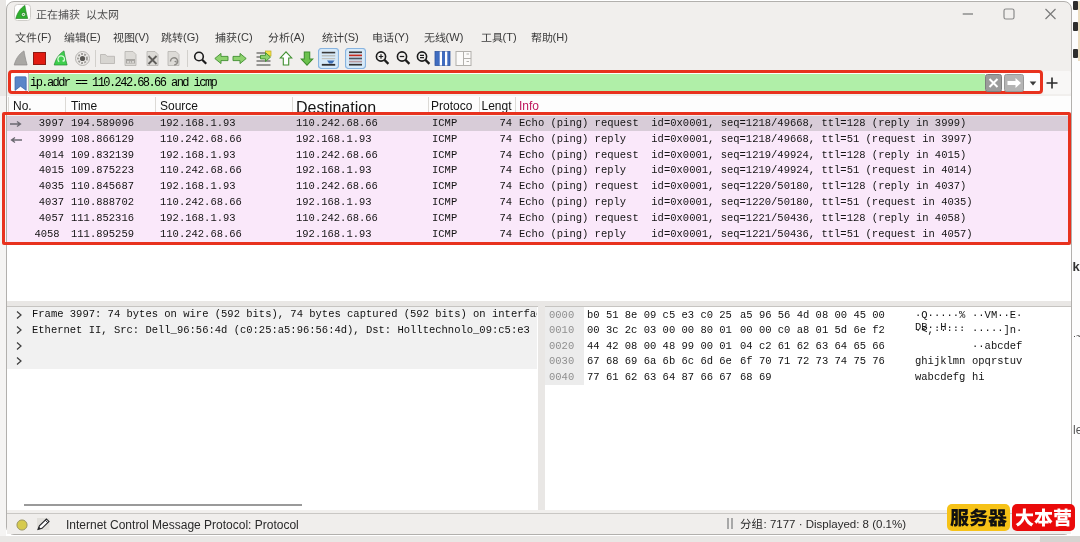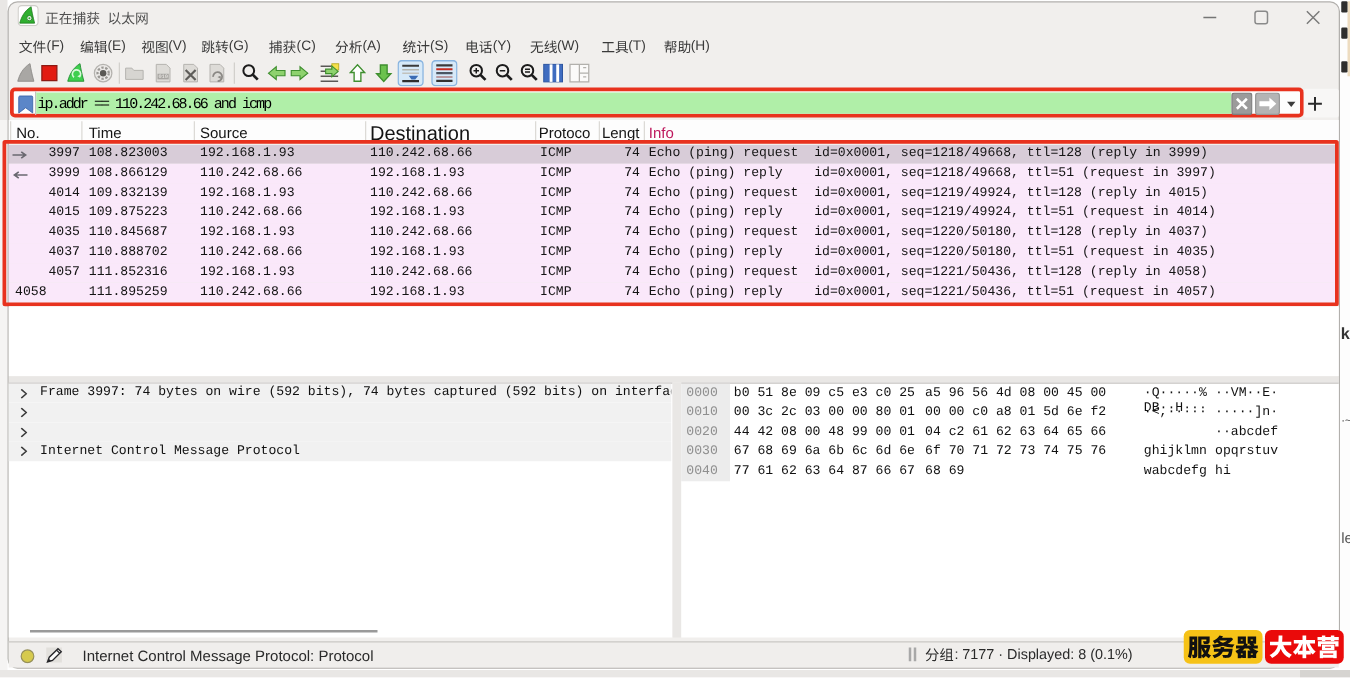--- a/index.html
+++ b/index.html
@@ -231,21 +231,21 @@
 <div class="abs" style="left:515px;top:97px;width:1px;height:16px;background:#dcdad6"></div>
 <div class="abs" style="left:13px;top:98.5px;font-size:12px;color:#141414">No.</div>
 <div class="abs" style="left:71px;top:98.5px;font-size:12px;color:#141414">Time</div>
 <div class="abs" style="left:160px;top:98.5px;font-size:12px;color:#141414">Source</div>
 <div class="abs" style="left:296px;top:98.5px;font-size:16px;color:#141414">Destination</div>
 <div class="abs" style="left:431px;top:98.5px;font-size:12px;color:#141414">Protoco</div>
 <div class="abs" style="left:481.5px;top:98.5px;font-size:12px;color:#141414">Lengt</div>
 <div class="abs" style="left:519px;top:98.5px;font-size:12px;color:#be185d">Info</div>
 <div class="abs" style="left:6.5px;top:115.5px;width:1063.5px;height:15.85px;background:#d8ccd8"></div>
 <div class="abs mono" style="left:20px;top:116.925px;width:44px;text-align:right;color:#141414">3997</div>
-<div class="abs mono" style="left:71px;top:116.925px;color:#141414">108.823003</div>
+<div class="abs mono" style="left:71px;top:116.925px;color:#141414">194.589096</div>
 <div class="abs mono" style="left:160px;top:116.925px;color:#141414">192.168.1.93</div>
 <div class="abs mono" style="left:296px;top:116.925px;color:#141414">110.242.68.66</div>
 <div class="abs mono" style="left:432px;top:116.925px;color:#141414">ICMP</div>
 <div class="abs mono" style="left:470px;top:116.925px;width:42px;text-align:right;color:#141414">74</div>
 <div class="abs mono" style="left:519px;top:116.925px;color:#141414">Echo (ping) request  id=0x0001, seq=1218/49668, ttl=128 (reply in 3999)</div>
 <div class="abs" style="left:6.5px;top:131.35px;width:1063.5px;height:15.85px;background:#fae8fa"></div>
 <div class="abs mono" style="left:20px;top:132.775px;width:44px;text-align:right;color:#141414">3999</div>
 <div class="abs mono" style="left:71px;top:132.775px;color:#141414">108.866129</div>
 <div class="abs mono" style="left:160px;top:132.775px;color:#141414">110.242.68.66</div>
 <div class="abs mono" style="left:296px;top:132.775px;color:#141414">192.168.1.93</div>
@@ -286,21 +286,21 @@
 <div class="abs mono" style="left:519px;top:196.175px;color:#141414">Echo (ping) reply    id=0x0001, seq=1220/50180, ttl=51 (request in 4035)</div>
 <div class="abs" style="left:6.5px;top:210.6px;width:1063.5px;height:15.85px;background:#fae8fa"></div>
 <div class="abs mono" style="left:20px;top:212.025px;width:44px;text-align:right;color:#141414">4057</div>
 <div class="abs mono" style="left:71px;top:212.025px;color:#141414">111.852316</div>
 <div class="abs mono" style="left:160px;top:212.025px;color:#141414">192.168.1.93</div>
 <div class="abs mono" style="left:296px;top:212.025px;color:#141414">110.242.68.66</div>
 <div class="abs mono" style="left:432px;top:212.025px;color:#141414">ICMP</div>
 <div class="abs mono" style="left:470px;top:212.025px;width:42px;text-align:right;color:#141414">74</div>
 <div class="abs mono" style="left:519px;top:212.025px;color:#141414">Echo (ping) request  id=0x0001, seq=1221/50436, ttl=128 (reply in 4058)</div>
 <div class="abs" style="left:6.5px;top:226.45px;width:1063.5px;height:15.85px;background:#fae8fa"></div>
-<div class="abs mono" style="left:12px;top:227.875px;width:44px;text-align:left;color:#141414">4058</div>
+<div class="abs mono" style="left:25px;top:227.875px;width:44px;text-align:center;color:#141414">4058</div>
 <div class="abs mono" style="left:71px;top:227.875px;color:#141414">111.895259</div>
 <div class="abs mono" style="left:160px;top:227.875px;color:#141414">110.242.68.66</div>
 <div class="abs mono" style="left:296px;top:227.875px;color:#141414">192.168.1.93</div>
 <div class="abs mono" style="left:432px;top:227.875px;color:#141414">ICMP</div>
 <div class="abs mono" style="left:470px;top:227.875px;width:42px;text-align:right;color:#141414">74</div>
 <div class="abs mono" style="left:519px;top:227.875px;color:#141414">Echo (ping) reply    id=0x0001, seq=1221/50436, ttl=51 (request in 4057)</div>
 <svg class="abs" style="left:9px;top:119.5px" width="14" height="8" viewBox="0 0 14 8">
     <path d="M1 4 h10 M8 1.5 l3.5 2.5 l-3.5 2.5" fill="none" stroke="#6a6870" stroke-width="1.3"></path>
   </svg>
 <svg class="abs" style="left:9px;top:135.5px" width="14" height="8" viewBox="0 0 14 8">
@@ -313,31 +313,31 @@
 <div class="abs" style="left:7px;top:306.5px;width:530px;height:15.6px;background:#f1f1f1;overflow:hidden">
     <svg style="position:absolute;left:9px;top:4.2px" width="6" height="8" viewBox="0 0 6 8">
       <path d="M1 0.5 L5 4 L1 7.5" fill="none" stroke="#3c3c3c" stroke-width="1.2"></path>
     </svg>
     <div class="mono" style="position:absolute;left:25px;top:1.8px;color:#101010">Frame 3997: 74 bytes on wire (592 bits), 74 bytes captured (592 bits) on interfac</div>
   </div>
 <div class="abs" style="left:7px;top:322.1px;width:530px;height:15.6px;background:#f1f1f1;overflow:hidden">
     <svg style="position:absolute;left:9px;top:4.2px" width="6" height="8" viewBox="0 0 6 8">
       <path d="M1 0.5 L5 4 L1 7.5" fill="none" stroke="#3c3c3c" stroke-width="1.2"></path>
     </svg>
+    <div class="mono" style="position:absolute;left:25px;top:1.8px;color:#101010">Ethernet II, Src: Dell_96:56:4d (c0:25:a5:96:56:4d), Dst: Holltechnolo_09:c5:e3</div>
   </div>
 <div class="abs" style="left:7px;top:337.7px;width:530px;height:15.6px;background:#f1f1f1;overflow:hidden">
     <svg style="position:absolute;left:9px;top:4.2px" width="6" height="8" viewBox="0 0 6 8">
       <path d="M1 0.5 L5 4 L1 7.5" fill="none" stroke="#3c3c3c" stroke-width="1.2"></path>
     </svg>
   </div>
 <div class="abs" style="left:7px;top:353.3px;width:530px;height:15.6px;background:#f1f1f1;overflow:hidden">
     <svg style="position:absolute;left:9px;top:4.2px" width="6" height="8" viewBox="0 0 6 8">
       <path d="M1 0.5 L5 4 L1 7.5" fill="none" stroke="#3c3c3c" stroke-width="1.2"></path>
     </svg>
-    <div class="mono" style="position:absolute;left:25px;top:1.8px;color:#101010">Internet Control Message Protocol</div>
   </div>
 <div class="abs" style="left:24px;top:504px;width:278px;height:2px;background:#9a9a9a"></div>
 <div class="abs" style="left:537.5px;top:306px;width:7.5px;height:204px;background:#e9e7e5"></div>
 <div class="abs" style="left:545px;top:306px;width:526px;height:204px;background:#fff;border-top:1px solid #c6c4c1"></div>
 <div class="abs" style="left:545px;top:307px;width:39px;height:78px;background:#ececec"></div>
 <div class="abs mono" style="left:549px;top:308.5px;color:#8f8f8f">0000</div>
 <div class="abs mono" style="left:587px;top:308.5px;color:#111">b0 51 8e 09 c5 e3 c0 25</div>
 <div class="abs mono" style="left:740px;top:308.5px;color:#111">a5 96 56 4d 08 00 45 00</div>
 <div class="abs mono" style="left:915px;top:308.5px;color:#111">·Q·····%</div>
 <div class="abs mono" style="left:972px;top:308.5px;color:#111">··VM··E·</div>

